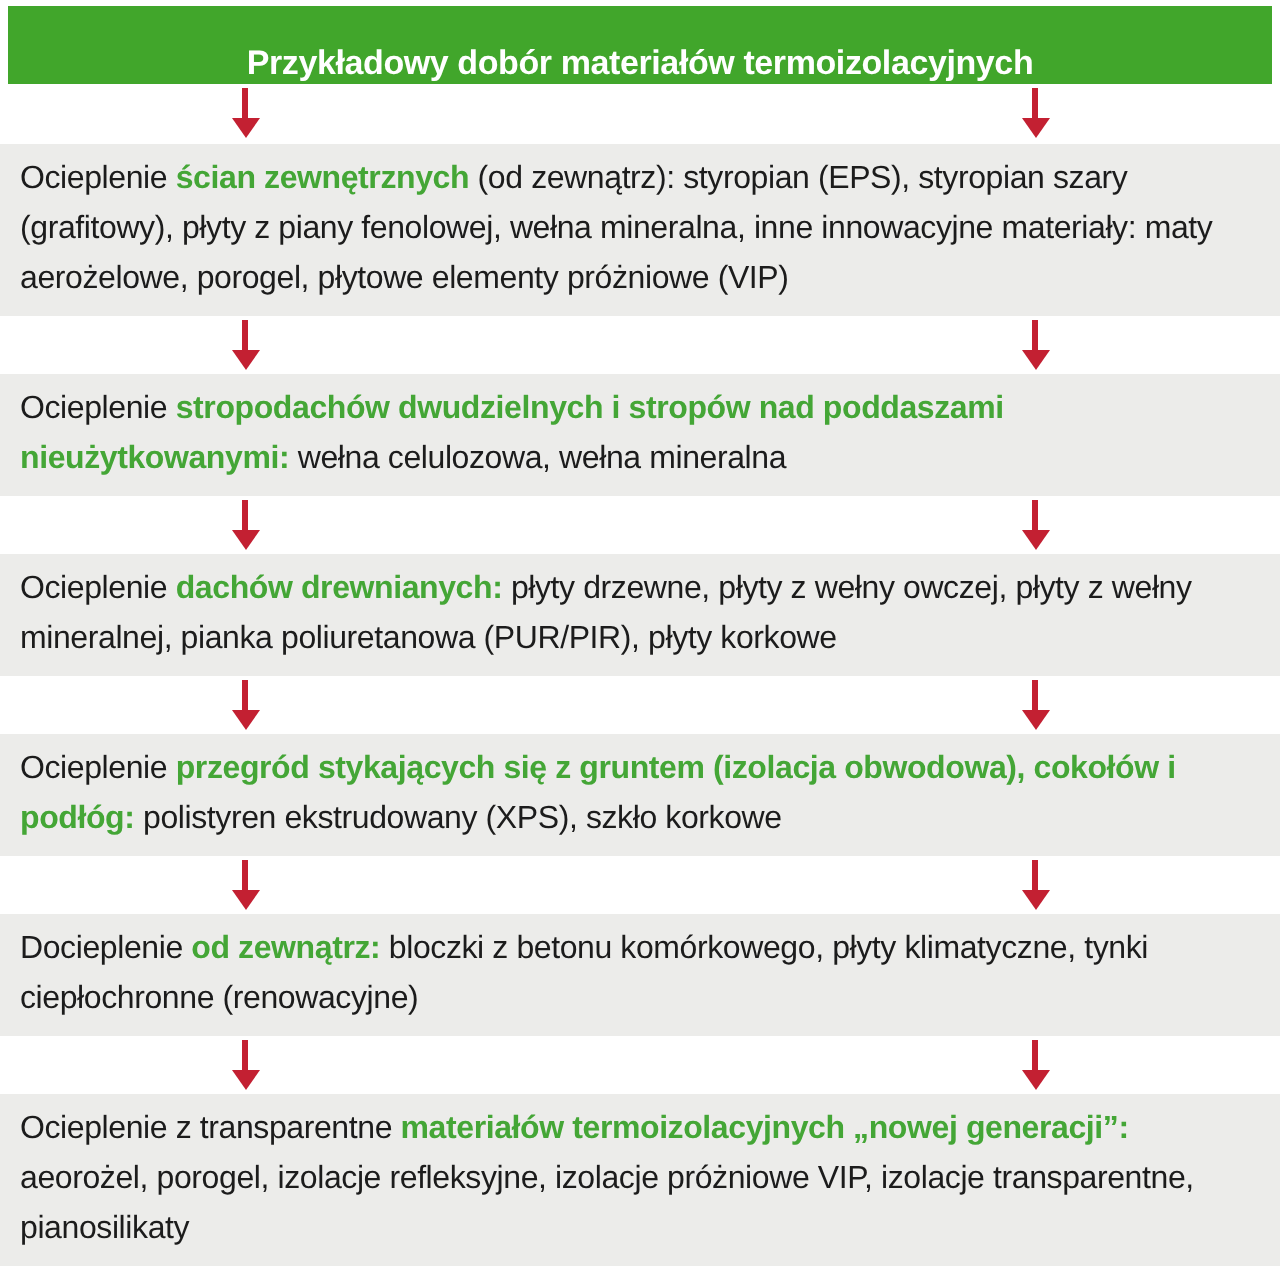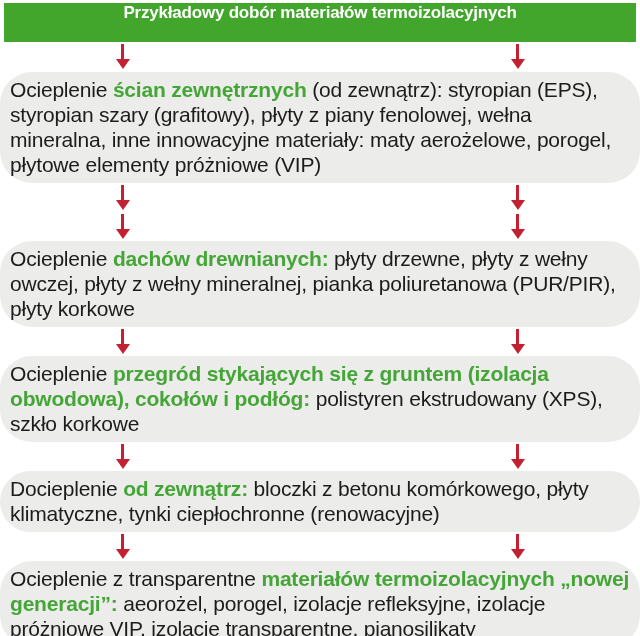--- a/index.html
+++ b/index.html
@@ -14,21 +14,21 @@
     background: #ffffff;
     overflow: hidden;
   }
 
   
   .header-bar {
     margin: 3px 4px 0 4px;
     height: 39px;
     background: #41a62b;
     display: flex;
-    align-items: flex-start;
+    align-items: flex-end;
     justify-content: center;
   }
   .header-title {
     color: #ffffff;
     font-weight: bold;
     font-size: 17px;
     letter-spacing: -0.2px;
   }
 
   
@@ -58,25 +58,24 @@
     height: 0;
     border-left: 7px solid transparent;
     border-right: 7px solid transparent;
     border-top: 10px solid #c32032;
   }
 
   
   .info-band {
     background: #ececea;
     padding: 5px 10px 6px 10px;
-    font-size: 21px;
+    font-size: 16px;
     line-height: 25px;
     letter-spacing: -0.2px;
     color: #1c1c1c;
-    border-radius: 32px;
   }
   .row-highlight {
     color: #44a636;
     font-weight: bold;
   }
 </style>
 </head>
 <body>
 
 <div class="infographic">
@@ -104,20 +103,23 @@
     <span class="down-arrow left">
         <span class="arrow-shaft"></span>
         <span class="arrow-head"></span>
       </span>
     <span class="down-arrow right">
         <span class="arrow-shaft"></span>
         <span class="arrow-head"></span>
       </span>
   </div>
 
+  <div class="info-band">
+    <span class="row-prefix">Ocieplenie </span><span class="row-highlight">stropodachów dwudzielnych i stropów nad poddaszami nieużytkowanymi:</span><span class="row-suffix"> wełna celulozowa, wełna mineralna</span>
+  </div>
 
   <div class="arrow-gap">
     <span class="down-arrow left">
         <span class="arrow-shaft"></span>
         <span class="arrow-head"></span>
       </span>
     <span class="down-arrow right">
         <span class="arrow-shaft"></span>
         <span class="arrow-head"></span>
       </span>

